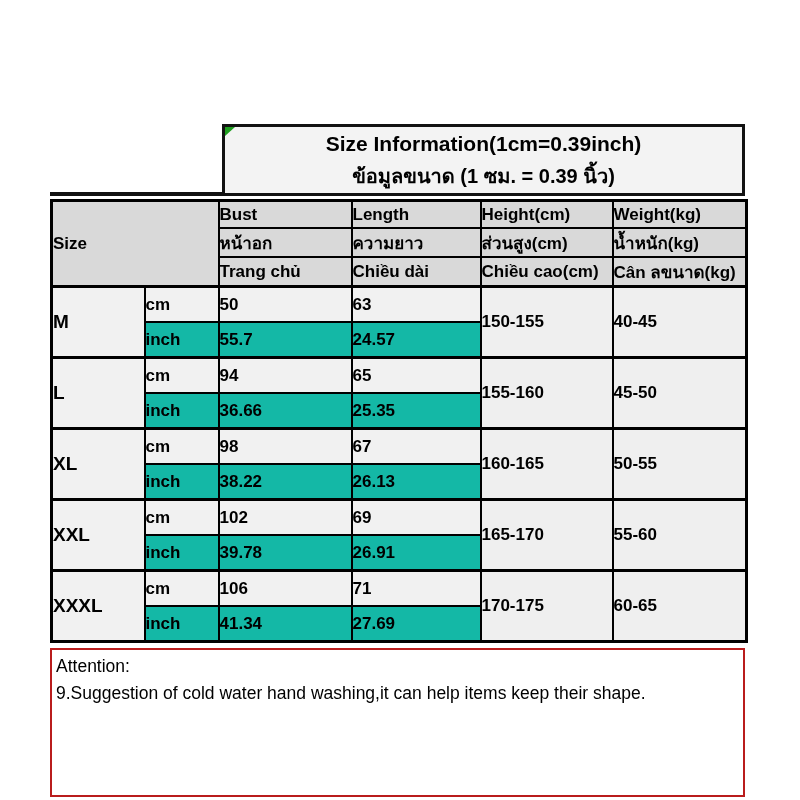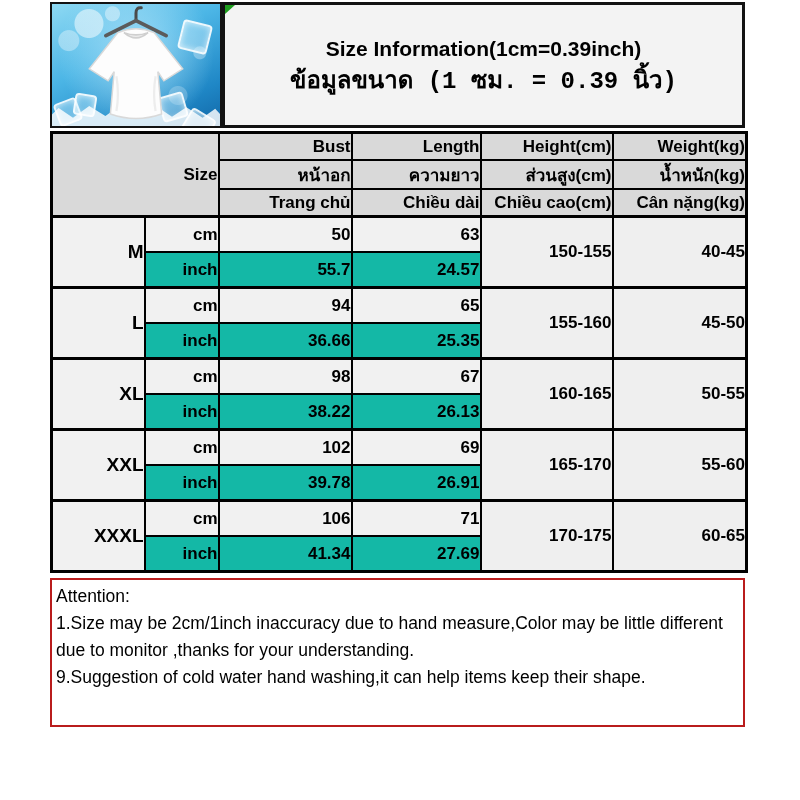--- a/index.html
+++ b/index.html
@@ -1,20 +1,20 @@
 <!DOCTYPE html>
 <html><head>
 <meta charset="utf-8">
 <style>
   html,body{margin:0;padding:0;background:#ffffff;width:800px;height:800px;overflow:hidden;
     font-family:"Liberation Sans","DejaVu Sans",sans-serif;color:#000;}
   .sheet{position:absolute;left:50px;top:2px;width:695px;}
 
   
-  .top-row{display:flex;height:126px;}
+  .top-row{display:flex;height:194px;align-items:flex-end;}
   .product-cell{position:relative;width:168px;flex:0 0 168px;border:2px solid #121212;overflow:hidden;
     background:
       radial-gradient(circle at 22% 16%, rgba(255,255,255,.50) 0 14px, rgba(255,255,255,0) 15px),
       radial-gradient(circle at 10% 30%, rgba(255,255,255,.35) 0 10px, rgba(255,255,255,0) 11px),
       radial-gradient(circle at 36% 8%,  rgba(255,255,255,.40) 0 7px,  rgba(255,255,255,0) 8px),
       radial-gradient(circle at 88% 40%, rgba(255,255,255,.30) 0 6px,  rgba(255,255,255,0) 7px),
       radial-gradient(circle at 75% 75%, rgba(255,255,255,.22) 0 9px,  rgba(255,255,255,0) 10px),
       radial-gradient(circle at 50% 40%, rgba(170,225,248,.9) 0%, rgba(170,225,248,0) 70%),
       linear-gradient(155deg,#8ed9f3 0%,#4cb6e6 40%,#1f87c6 78%,#1268a8 100%);}
   .cube{position:absolute;border:2px solid rgba(255,255,255,.85);background:rgba(210,243,255,.38);
@@ -28,26 +28,26 @@
     filter:blur(1.5px);
     clip-path:polygon(0 100%,0 62%,7% 28%,15% 55%,24% 22%,33% 50%,42% 18%,52% 48%,61% 22%,70% 52%,78% 26%,87% 55%,94% 30%,100% 62%,100% 100%);}
   .shirt-svg{position:absolute;left:0;top:0;width:100%;height:100%;}
 
   .title-box{position:relative;flex:1;border:3px solid #121212;background:#f3f3f3;
     display:flex;flex-direction:column;justify-content:center;align-items:center;text-align:center;}
   .corner-flag{position:absolute;top:0;left:0;width:0;height:0;
     border-top:9px solid #1f9e1f;border-right:10px solid transparent;}
   .title-line{font-weight:bold;line-height:33px;}
   .t-en{font-size:21px;}
-  .t-th{font-size:24px;font-family:Liberation Mono, monospace;}
+  .t-th{font-size:20px;}
   .t-vi{font-size:20px;}
 
   
   table.size-table{margin-top:3px;border-collapse:collapse;width:695px;table-layout:fixed;}
-  .size-table th,.size-table td{border:2px solid #000;text-align:right;vertical-align:middle;
+  .size-table th,.size-table td{border:2px solid #000;text-align:left;vertical-align:middle;
     font-weight:bold;font-size:17px;padding:0;overflow:hidden;}
   .size-table{border:3px solid #000;}
   .hr th{background:#d9d9d9;height:25px;}
   .size-hd{font-size:34px;background:#d9d9d9;}
   td.size-cell{background:#d9d9d9;font-size:19px;}
   tr.cm-row td{background:#f1f1f1;height:33px;}
   tr.inch-row td{background:#14b8a6;height:33px;}
   tr.cm-row td.merge{background:#efefef;}
   tr.block-top td{border-top:3px solid #000;}
 
@@ -110,21 +110,21 @@
       <tr class="hr">
         <th>หน้าอก</th>
         <th>ความยาว</th>
         <th>ส่วนสูง(cm)</th>
         <th>น้ำหนัก(kg)</th>
       </tr>
       <tr class="hr">
         <th>Trang chủ</th>
         <th>Chiều dài</th>
         <th>Chiều cao(cm)</th>
-        <th>Cân nặng(kg)</th>
+        <th>Cân ลขนาด(kg)</th>
       </tr>
 
       <tr class="cm-row block-top">
         <td rowspan="2" class="size-cell">M</td>
         <td>cm</td>
         <td>50</td>
         <td>63</td>
         <td rowspan="2" class="merge">150-155</td>
         <td rowspan="2" class="merge">40-45</td>
       </tr>
@@ -187,17 +187,16 @@
       <tr class="inch-row">
         <td>inch</td>
         <td>41.34</td>
         <td>27.69</td>
       </tr>
     </tbody>
   </table>
 
   <div class="attention">
     <div>Attention:</div>
-    <div>1.Size may be 2cm/1inch inaccuracy due to hand measure,Color may be little different due to monitor ,thanks for your understanding.</div>
     <div>9.Suggestion of cold water hand washing,it can help items keep their shape.</div>
   </div>
 
 </div>
 
 </body></html>

